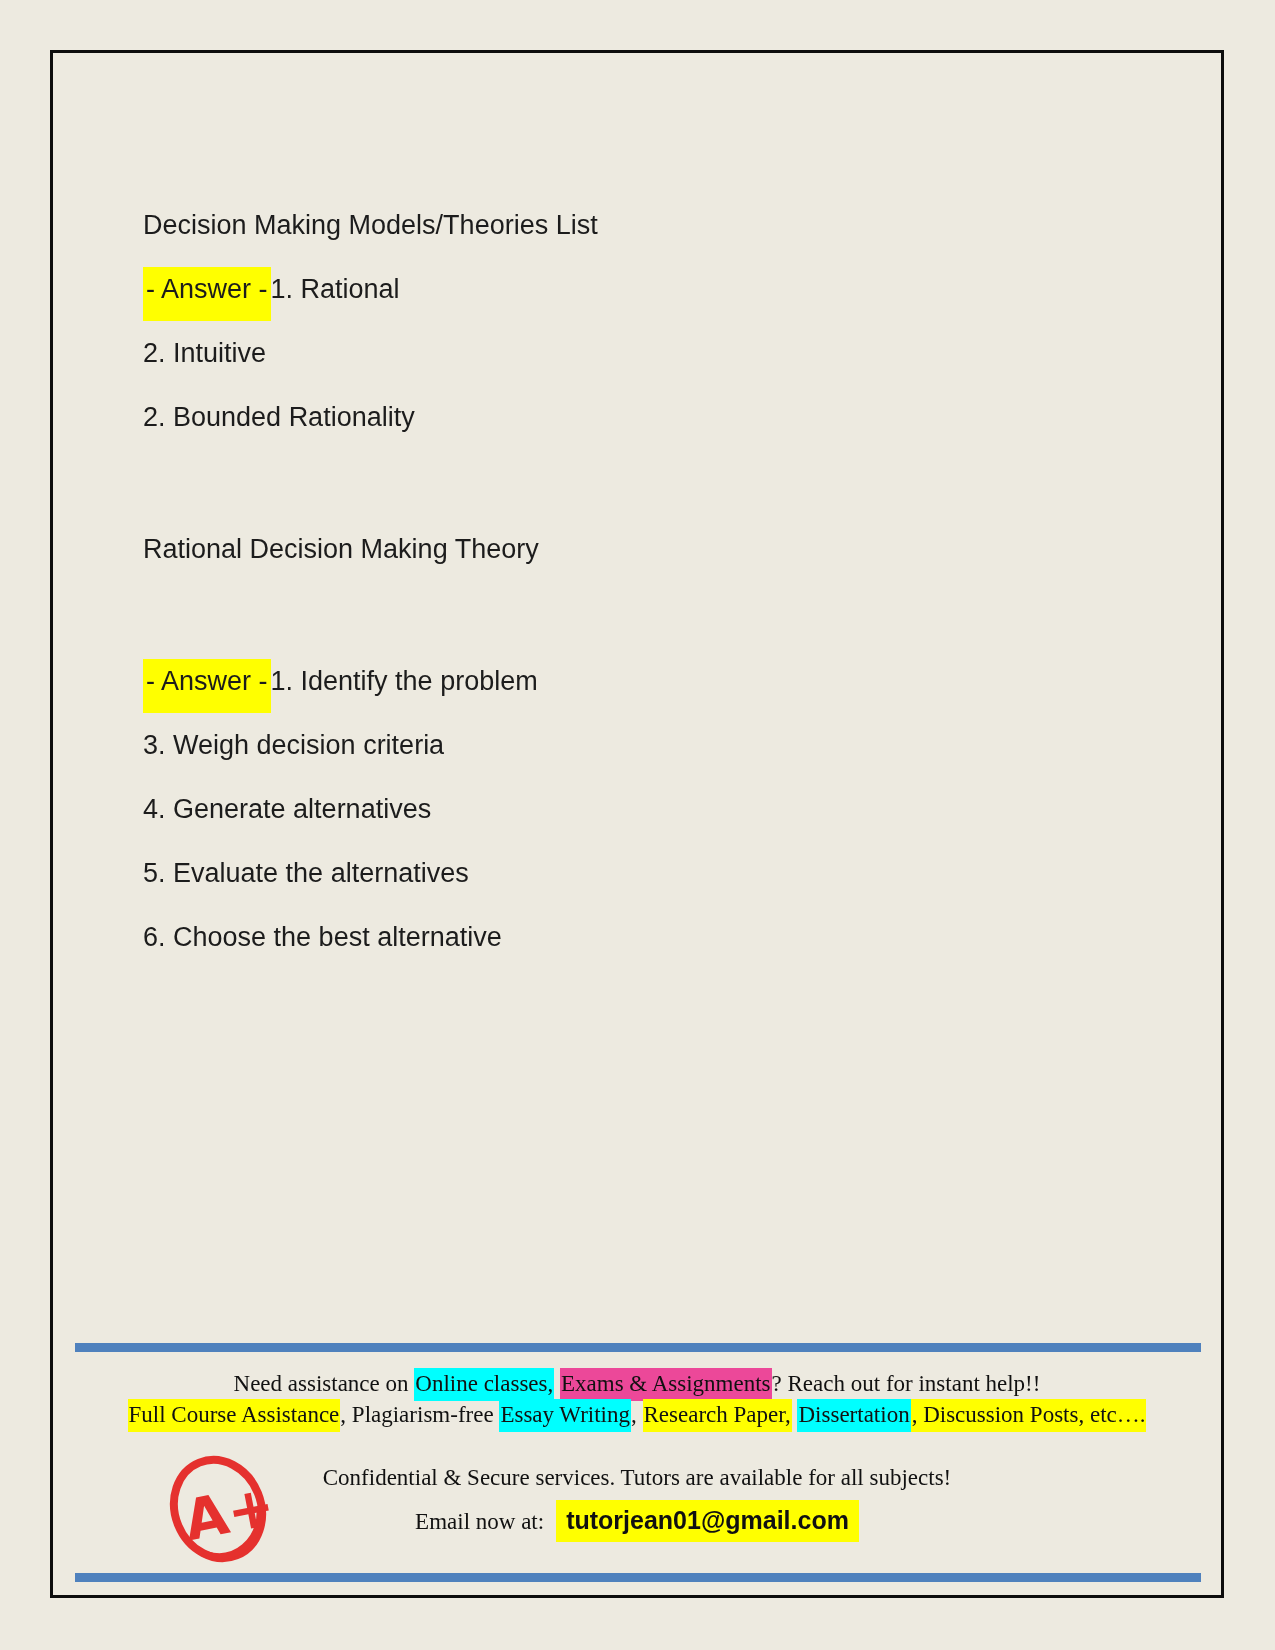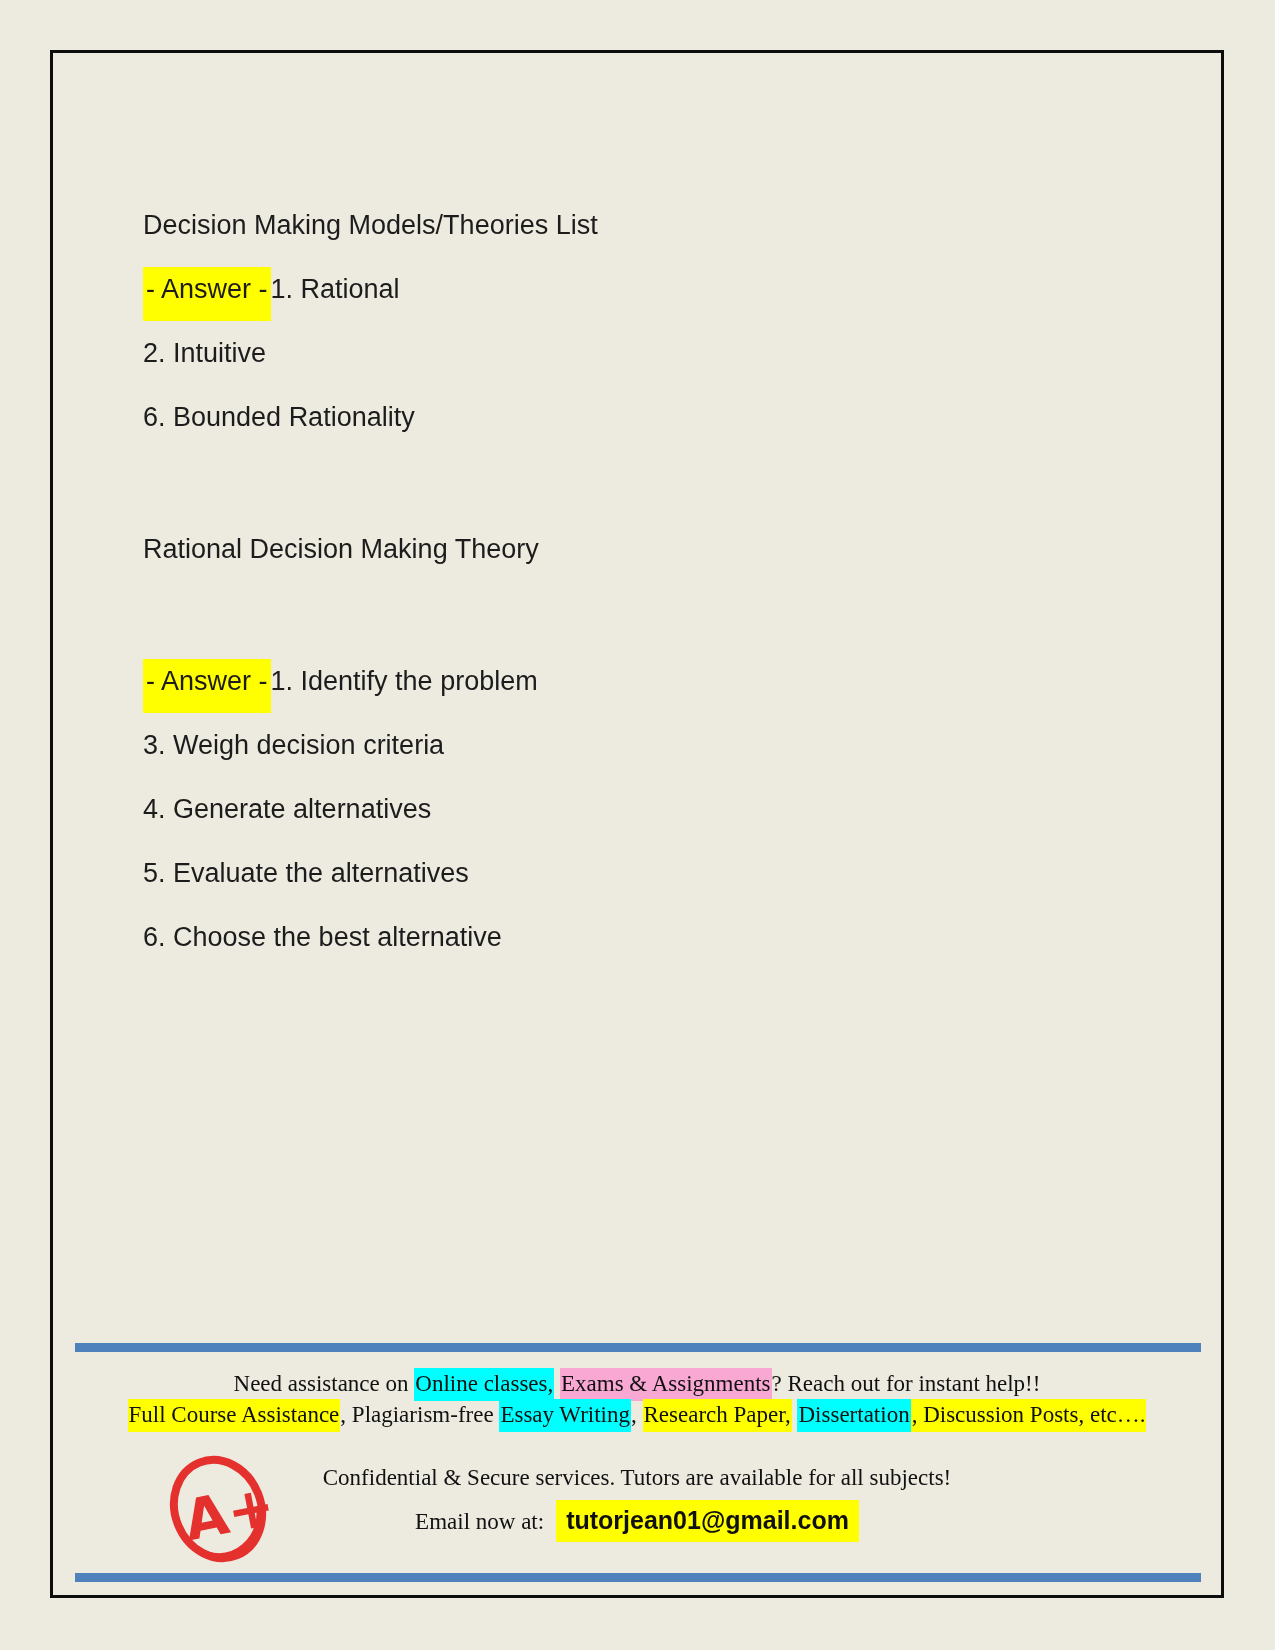--- a/index.html
+++ b/index.html
@@ -24,21 +24,21 @@
     left: 90px; top: 150px;
     width: 960px;
     font-size: 27px;
     line-height: 45px;
     color: #1c1c1c;
   }
   .content p.line { margin: 0 0 19px 0; }
   .spacer { height: 68px; }
   .hl-y { background: #ffff00; }
   .hl-c { background: #00ffff; }
-  .hl-g { background: #f9a8d4; }
+  .hl-g { background: #ec4899; }
   .answer-label { padding: 7px 3px 17px 3px; }
   
   .footer { position: absolute; left: 0; right: 0; bottom: 0; }
   .divider {
     height: 9px; background: #4f81bd;
     margin-left: 22px; margin-right: 20px;
   }
   .divider.bottom { margin-top: 34px; margin-bottom: 13px; }
   .ad {
     font-family: "Liberation Serif", serif;
@@ -68,21 +68,21 @@
 </head>
 <body>
 
 <div class="frame">
 
   <div class="content">
 
     <p class="line">Decision Making Models/Theories List</p>
     <p class="line"><span class="hl-y answer-label">- Answer -</span><span>1. Rational</span></p>
     <p class="line">2. Intuitive</p>
-    <p class="line">6. Bounded Rationality</p>
+    <p class="line">2. Bounded Rationality</p>
 
     <div class="spacer"></div>
 
     <p class="line">Rational Decision Making Theory</p>
 
     <div class="spacer"></div>
 
     <p class="line"><span class="hl-y answer-label">- Answer -</span><span>1. Identify the problem</span></p>
     <p class="line">3. Weigh decision criteria</p>
     <p class="line">4. Generate alternatives</p>

